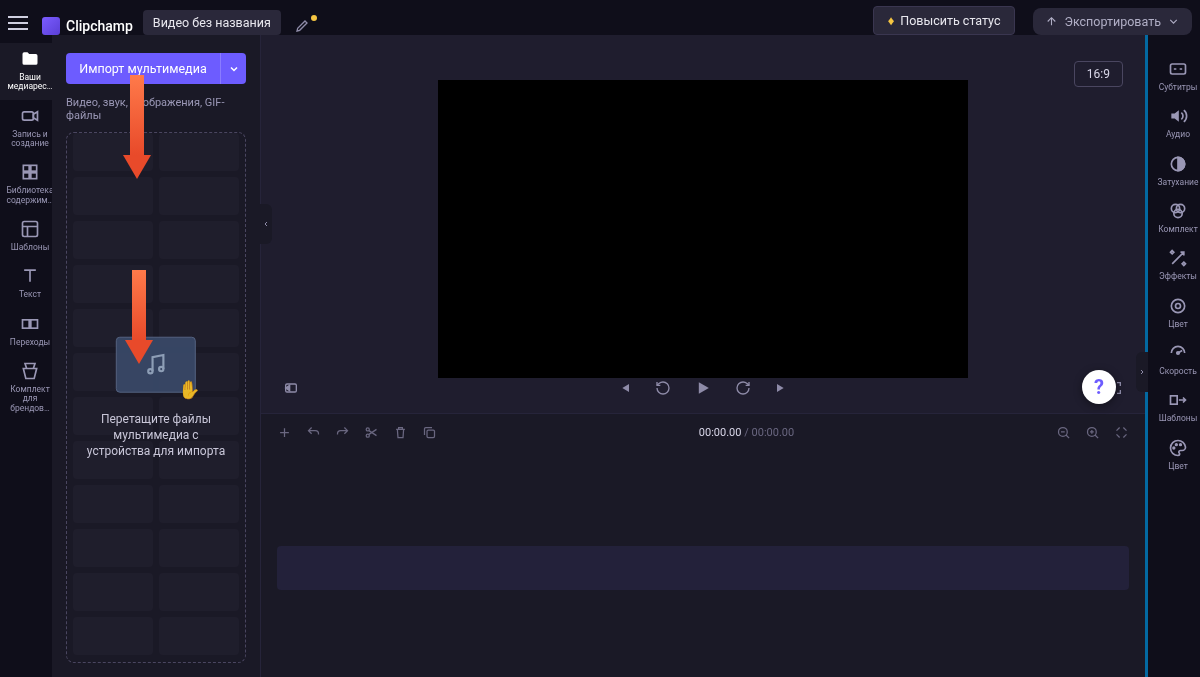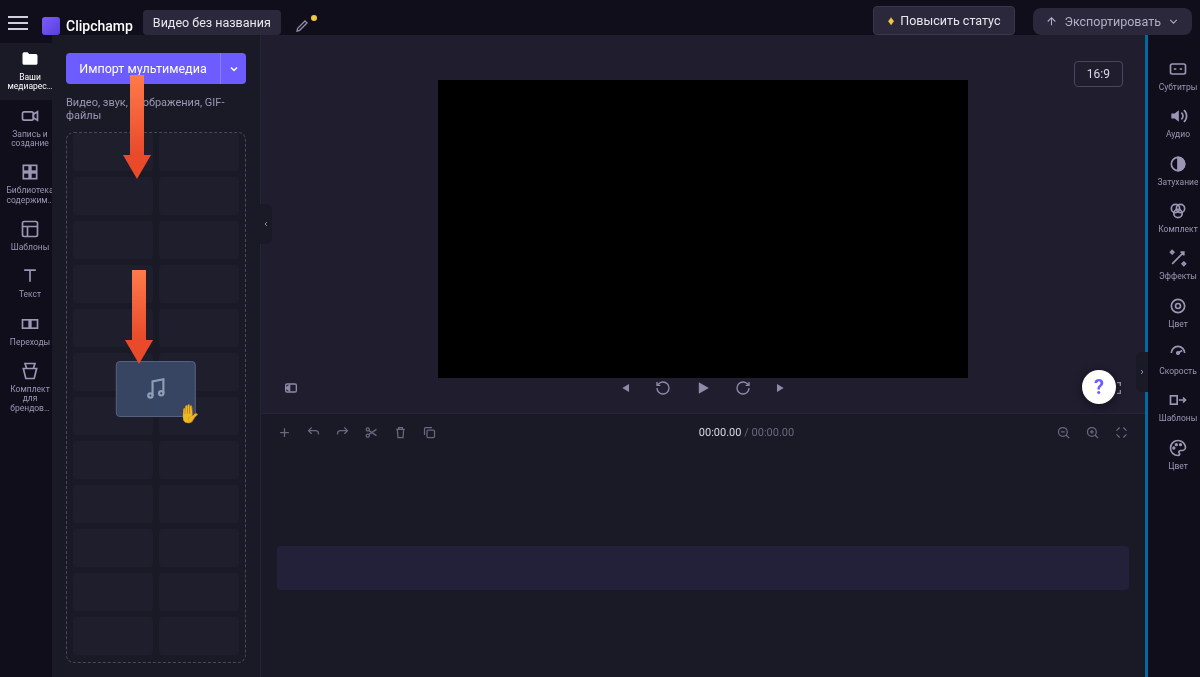--- a/index.html
+++ b/index.html
@@ -228,20 +228,21 @@
       </div>
       <div class="drop-content">
         <div class="drop-tile">
           <svg class="music" viewBox="0 0 24 24" fill="none" stroke="currentColor" stroke-width="2">
               <path d="M9 18V5l10-2v13"></path>
               <circle cx="7" cy="18" r="2"></circle>
               <circle cx="17" cy="16" r="2"></circle>
             </svg>
           <span class="hand">✋</span>
         </div>
+        <div class="drop-text">Перетащите файлы мультимедиа с устройства для импорта</div>
       </div>
     </div>
   </div>
 
   <div class="center-col">
     <div class="preview-area">
       <div class="collapse-left">
         <svg width="8" height="12" viewBox="0 0 24 24" fill="none" stroke="currentColor" stroke-width="3">
             <path d="M15 6l-6 6 6 6"></path>
           </svg>

